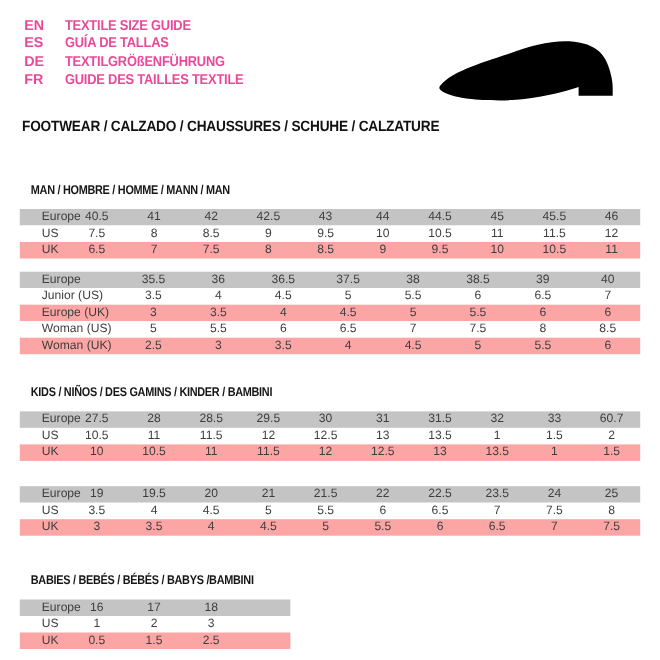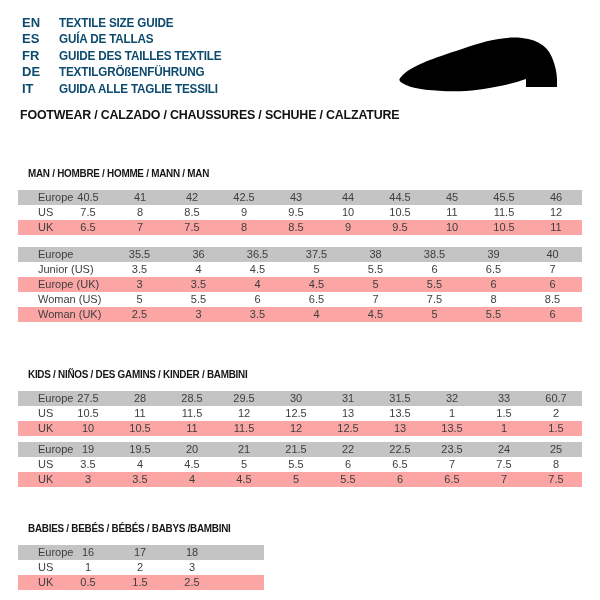--- a/index.html
+++ b/index.html
@@ -6,32 +6,32 @@
   body { background:#fff; }
   .page {
     position:relative; width:600px; height:600px; background:#ffffff;
     font-family:"Liberation Sans", sans-serif; overflow:hidden;
   }
   .cond { display:inline-block; transform:scaleX(0.9); transform-origin:0 50%;
           letter-spacing:-0.2px; white-space:nowrap; }
   
   .langs { position:absolute; left:22px; top:14px; }
   .lang-row { display:flex; height:16.5px; align-items:center;
-              font-weight:bold; font-size:13px; color:#0c4a6e; }
+              font-weight:bold; font-size:13px; color:#ec4899; }
   .lang-code { width:37px; flex:0 0 37px; }
   .footwear { position:absolute; left:20px; top:107px;
               font-weight:bold; font-size:13.5px; color:#111; white-space:nowrap; }
   .footwear .cond { transform:scaleX(0.92); }
   
   .shoe { position:absolute; left:398px; top:33px; width:172px; height:62px; }
   
   .section { position:absolute; left:18px; }
   .sec-man      { top:167px; }
   .sec-junior   { top:247px; }
-  .sec-kids     { top:368px; }
+  .sec-kids     { top:351px; }
   .sec-children { top:442px; }
   .sec-babies   { top:522px; }
   .section-title { font-weight:bold; font-size:11.5px; color:#161616;
                    height:13px; line-height:13px; margin-bottom:10px; white-space:nowrap;margin-left:10px; }
   .section-title .cond { transform:scaleX(0.86); letter-spacing:-0.3px; }
   .size-table { font-size:11px; color:#3e3e3e; }
   .trow { display:grid; height:15px; align-items:center; }
   .t-wide10 .trow { grid-template-columns:44px repeat(10, 52px); }
   .t-junior8 .trow { grid-template-columns:92px repeat(8, 59px); }
   .t-babies3 .trow { grid-template-columns:44px repeat(3, 52px) 20px; }
@@ -49,30 +49,26 @@
   <div class="langs">
     <div class="lang-row">
       <span class="lang-code">EN</span>
       <span class="cond">TEXTILE SIZE GUIDE</span>
     </div>
     <div class="lang-row">
       <span class="lang-code">ES</span>
       <span class="cond">GUÍA DE TALLAS</span>
     </div>
     <div class="lang-row">
-      <span class="lang-code">FR</span>
-      <span class="cond">GUIDE DES TAILLES TEXTILE</span>
-    </div>
-    <div class="lang-row">
       <span class="lang-code">DE</span>
       <span class="cond">TEXTILGRÖßENFÜHRUNG</span>
     </div>
     <div class="lang-row">
-      <span class="lang-code">IT</span>
-      <span class="cond">GUIDA ALLE TAGLIE TESSILI</span>
+      <span class="lang-code">FR</span>
+      <span class="cond">GUIDE DES TAILLES TEXTILE</span>
     </div>
   </div>
 
   <div class="footwear">
     <span class="cond">FOOTWEAR / CALZADO / CHAUSSURES / SCHUHE / CALZATURE</span>
   </div>
 
   <svg class="shoe" viewBox="0 0 172 62" aria-hidden="true">
     <path fill="#000000" d="M3,44
       C12,33 36,25 64,16

